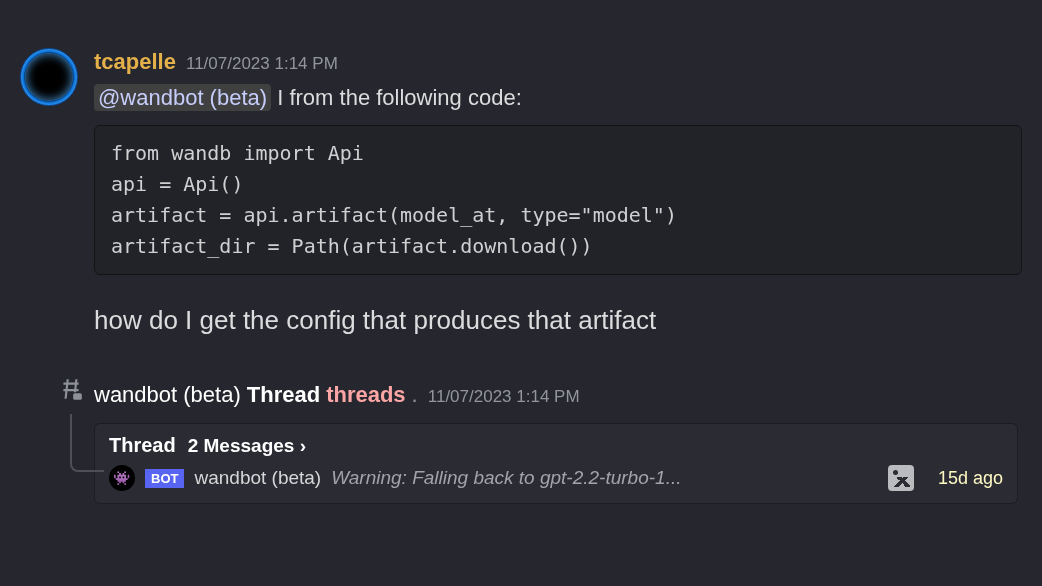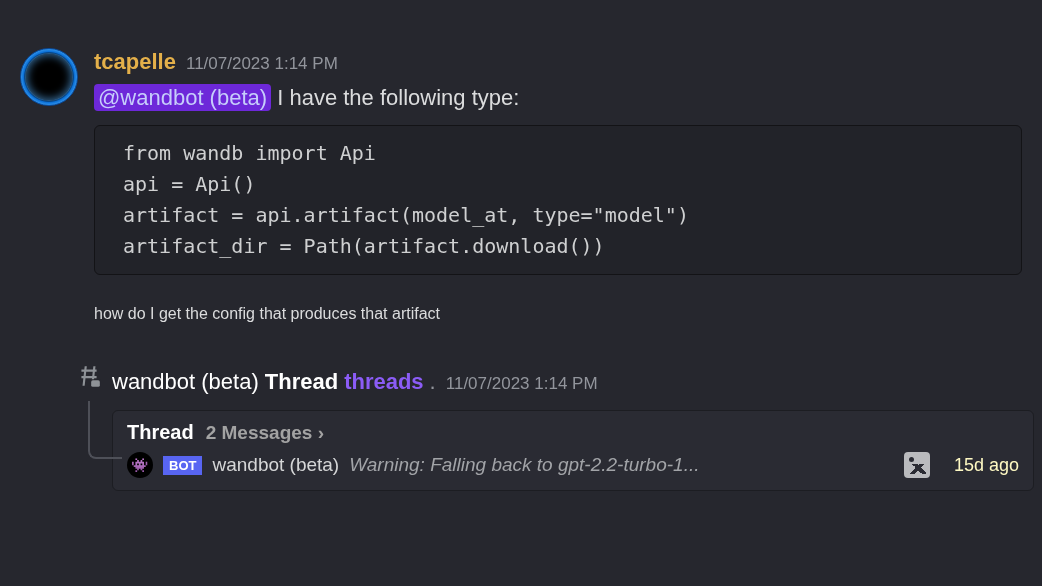--- a/index.html
+++ b/index.html
@@ -54,52 +54,51 @@
     font-size: 17px;
     font-weight: 500;
   }
   .content-line {
     margin-top: 6px;
     font-size: 22px;
     line-height: 1.4;
     color: #dbdcdd;
   }
   .mention {
-    background: #6d28d9;
+    background: #404040;
     color: #c6cdfb;
     border-radius: 4px;
     padding: 1px 4px;
     font-weight: 500;
     cursor: pointer;
   }
   .code-block {
     background: #222329;
     border: 1px solid #131316;
     border-radius: 6px;
-    padding: 12px 28px;
+    padding: 12px 16px;
     margin-top: 12px;
     font-family: Menlo, Consolas, monospace;
     font-size: 20px;
     line-height: 1.55;
     color: #cfd0d1;
     white-space: pre;
     overflow-x: auto;
   }
   .follow-text {
     margin-top: 30px;
-    font-size: 16px;
+    font-size: 26px;
     color: #dbdcdd;
   }
 
   .thread-notice {
     display: flex;
-    padding: 20px 8px 0 20px;
+    padding: 20px 24px 0 20px;
     margin-top: 24px;
     position: relative;
-    margin-left: 18px;
   }
   .gutter {
     width: 74px;
     flex-shrink: 0;
     position: relative;
   }
   .hash-icon {
     position: absolute;
     left: 38px;
     top: -4px;
@@ -121,21 +120,21 @@
     font-size: 22px;
     color: #92959c;
     line-height: 1.4;
     display: flex;
     flex-wrap: wrap;
     align-items: baseline;
     gap: 6px;
   }
   .thread-head .tn-actor { color: #ffffff; font-weight: 500; }
   .thread-head .tn-name { color: #ffffff; font-weight: 700; }
-  .thread-head .tn-link { color: #8b5cf6; font-weight: 700; cursor: pointer; }
+  .thread-head .tn-link { color: #fca5a5; font-weight: 700; cursor: pointer; }
   .thread-head .tn-ts { font-size: 17px; color: #92959c; margin-left: 4px; }
 
   .thread-card {
     background: #2a2b33;
     border: 1px solid #1c1d22;
     border-radius: 6px;
     margin-top: 12px;
     padding: 10px 14px 12px 14px;
     cursor: pointer;
   }
@@ -143,21 +142,21 @@
     display: flex;
     align-items: baseline;
     gap: 12px;
   }
   .thread-title {
     color: #ffffff;
     font-weight: 700;
     font-size: 20px;
   }
   .thread-count {
-    color: #a3a3a3;
+    color: #ffffff;
     font-weight: 600;
     font-size: 19px;
   }
   .thread-count::after { content: " ›"; }
   .thread-card-bottom {
     display: flex;
     align-items: center;
     gap: 10px;
     margin-top: 8px;
   }
@@ -234,21 +233,21 @@
 <body>
 
 <div class="message">
   <div class="avatar"></div>
   <div class="msg-body">
     <div class="header-line">
       <span class="username">tcapelle</span>
       <span class="timestamp">11/07/2023 1:14 PM</span>
     </div>
     <div class="content-line">
-      <span class="mention">@wandbot (beta)</span><span> I have the following type:</span>
+      <span class="mention">@wandbot (beta)</span><span> I from the following code:</span>
     </div>
     <div class="code-block">from wandb import Api
 api = Api()
 artifact = api.artifact(model_at, type="model")
 artifact_dir = Path(artifact.download())</div>
     <div class="follow-text">how do I get the config that produces that artifact</div>
   </div>
 </div>
 
 <div class="thread-notice">

